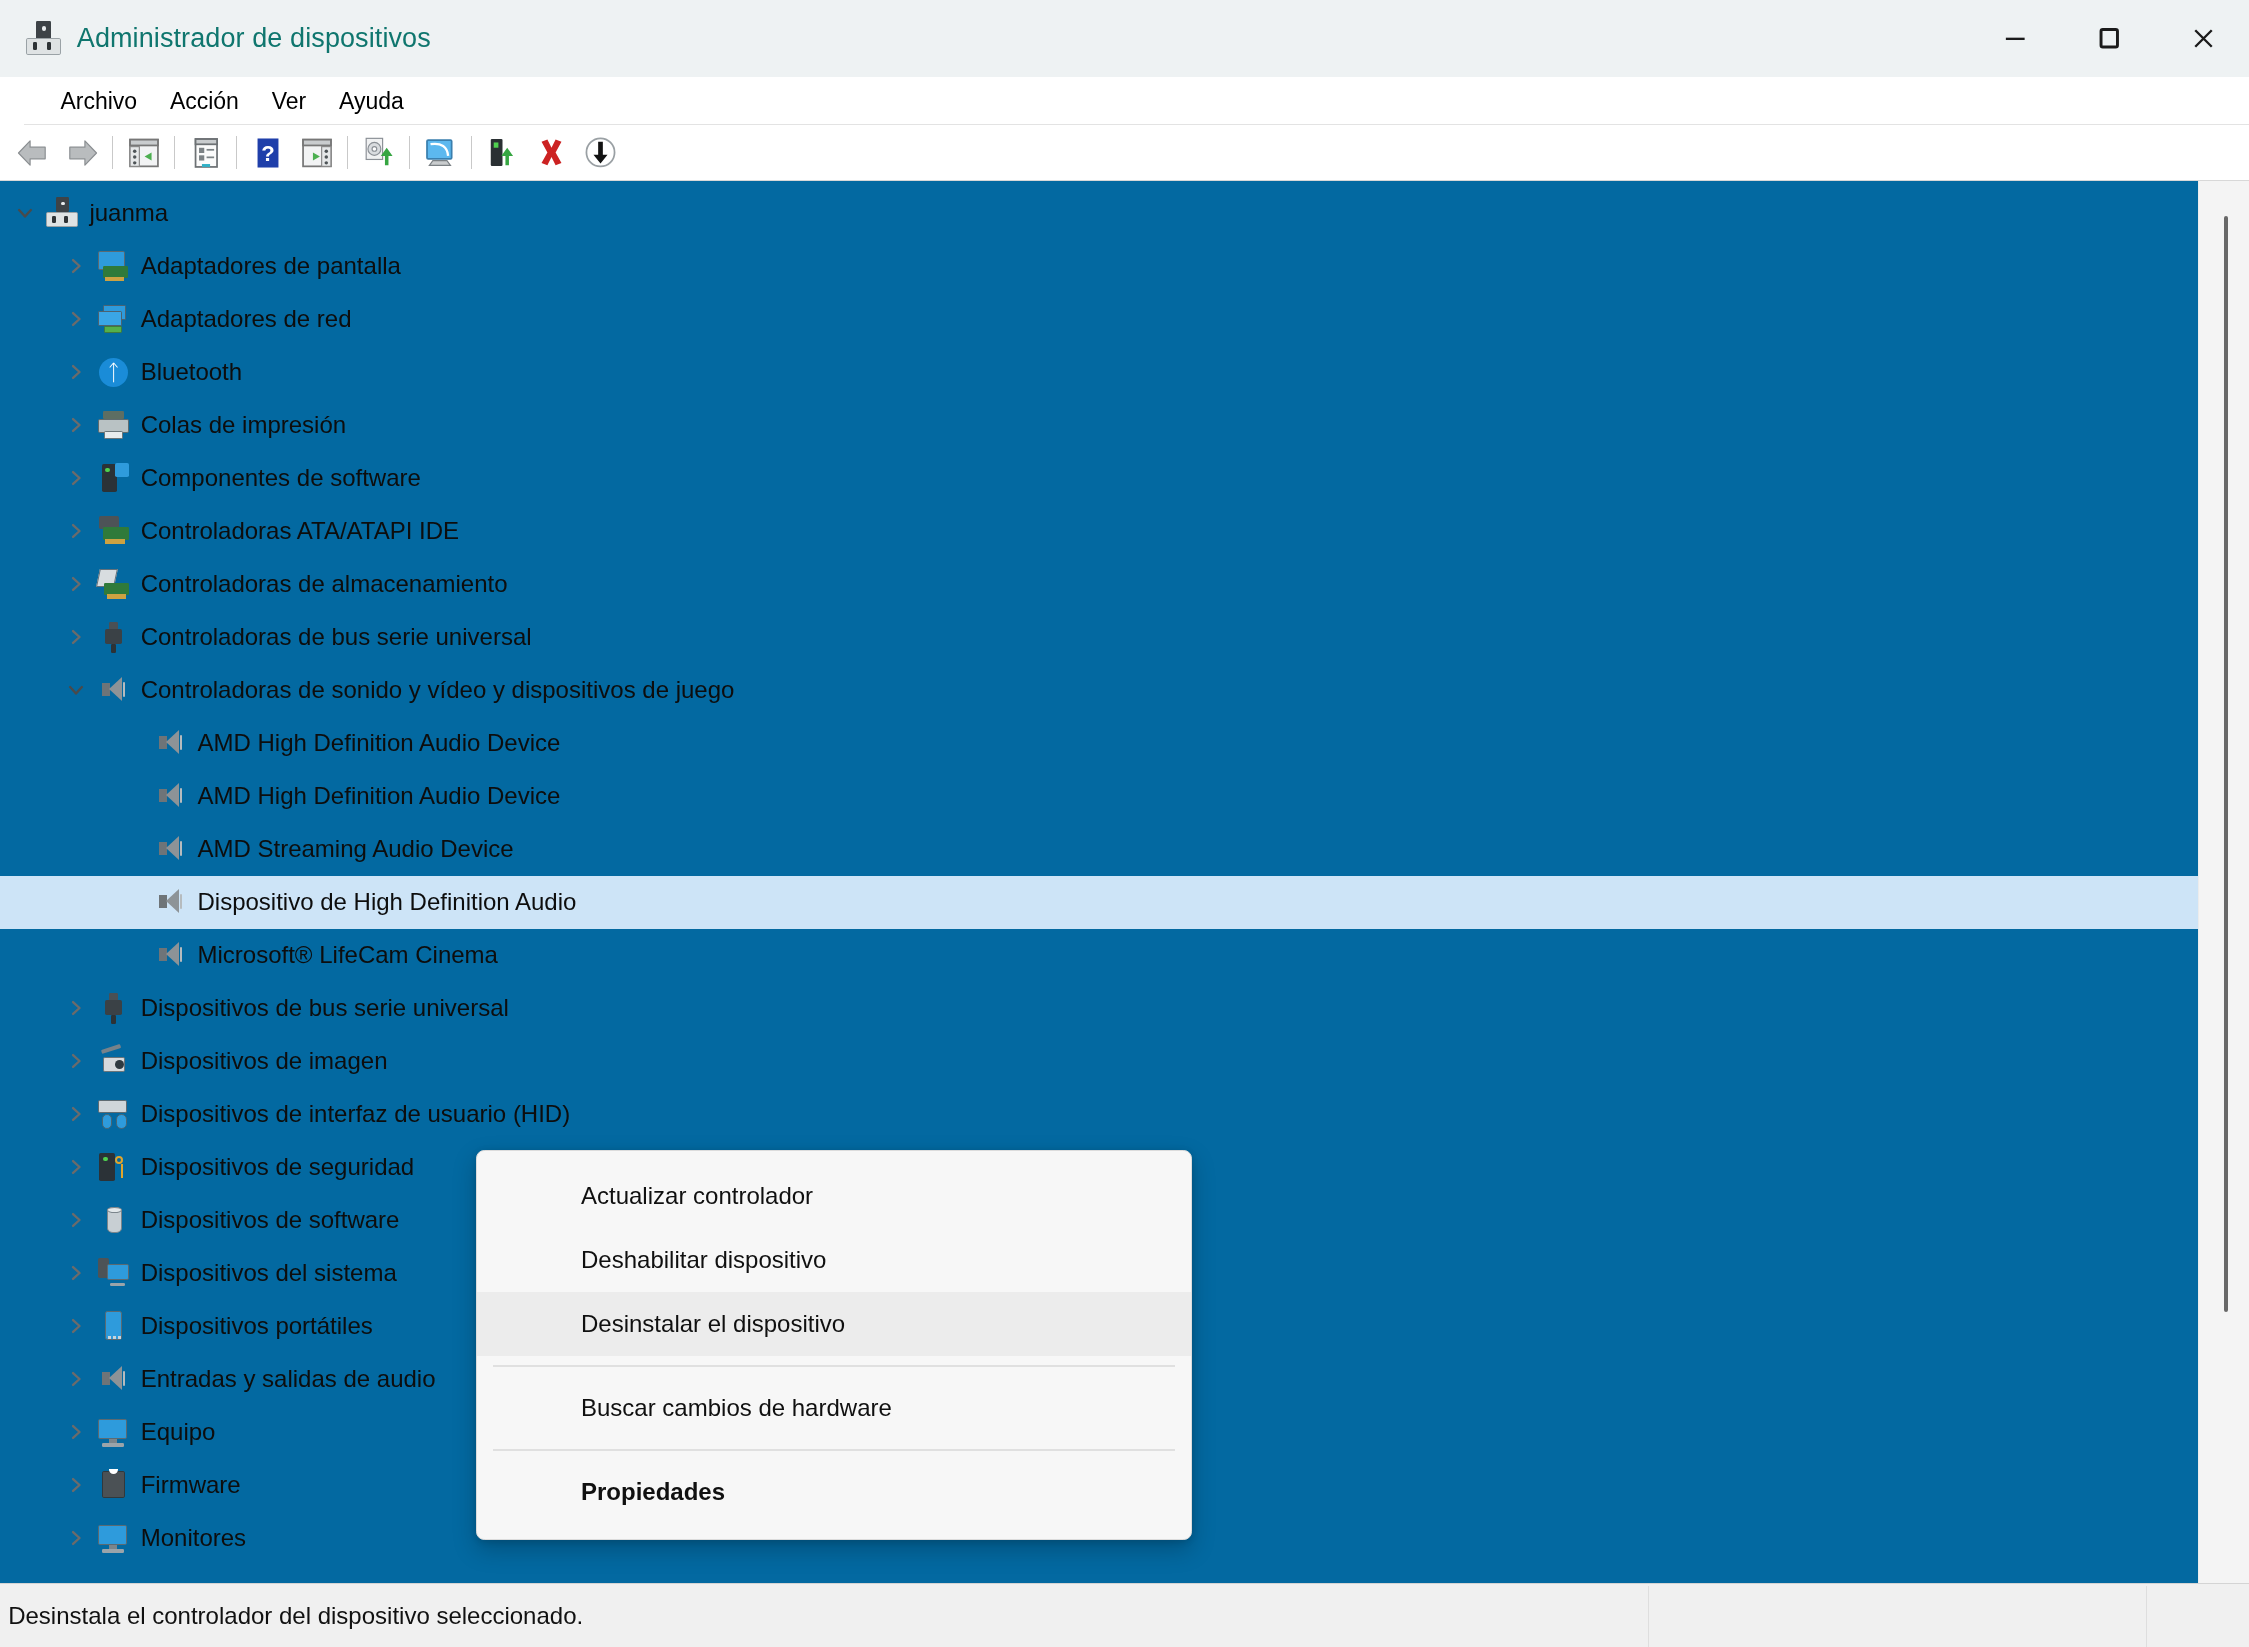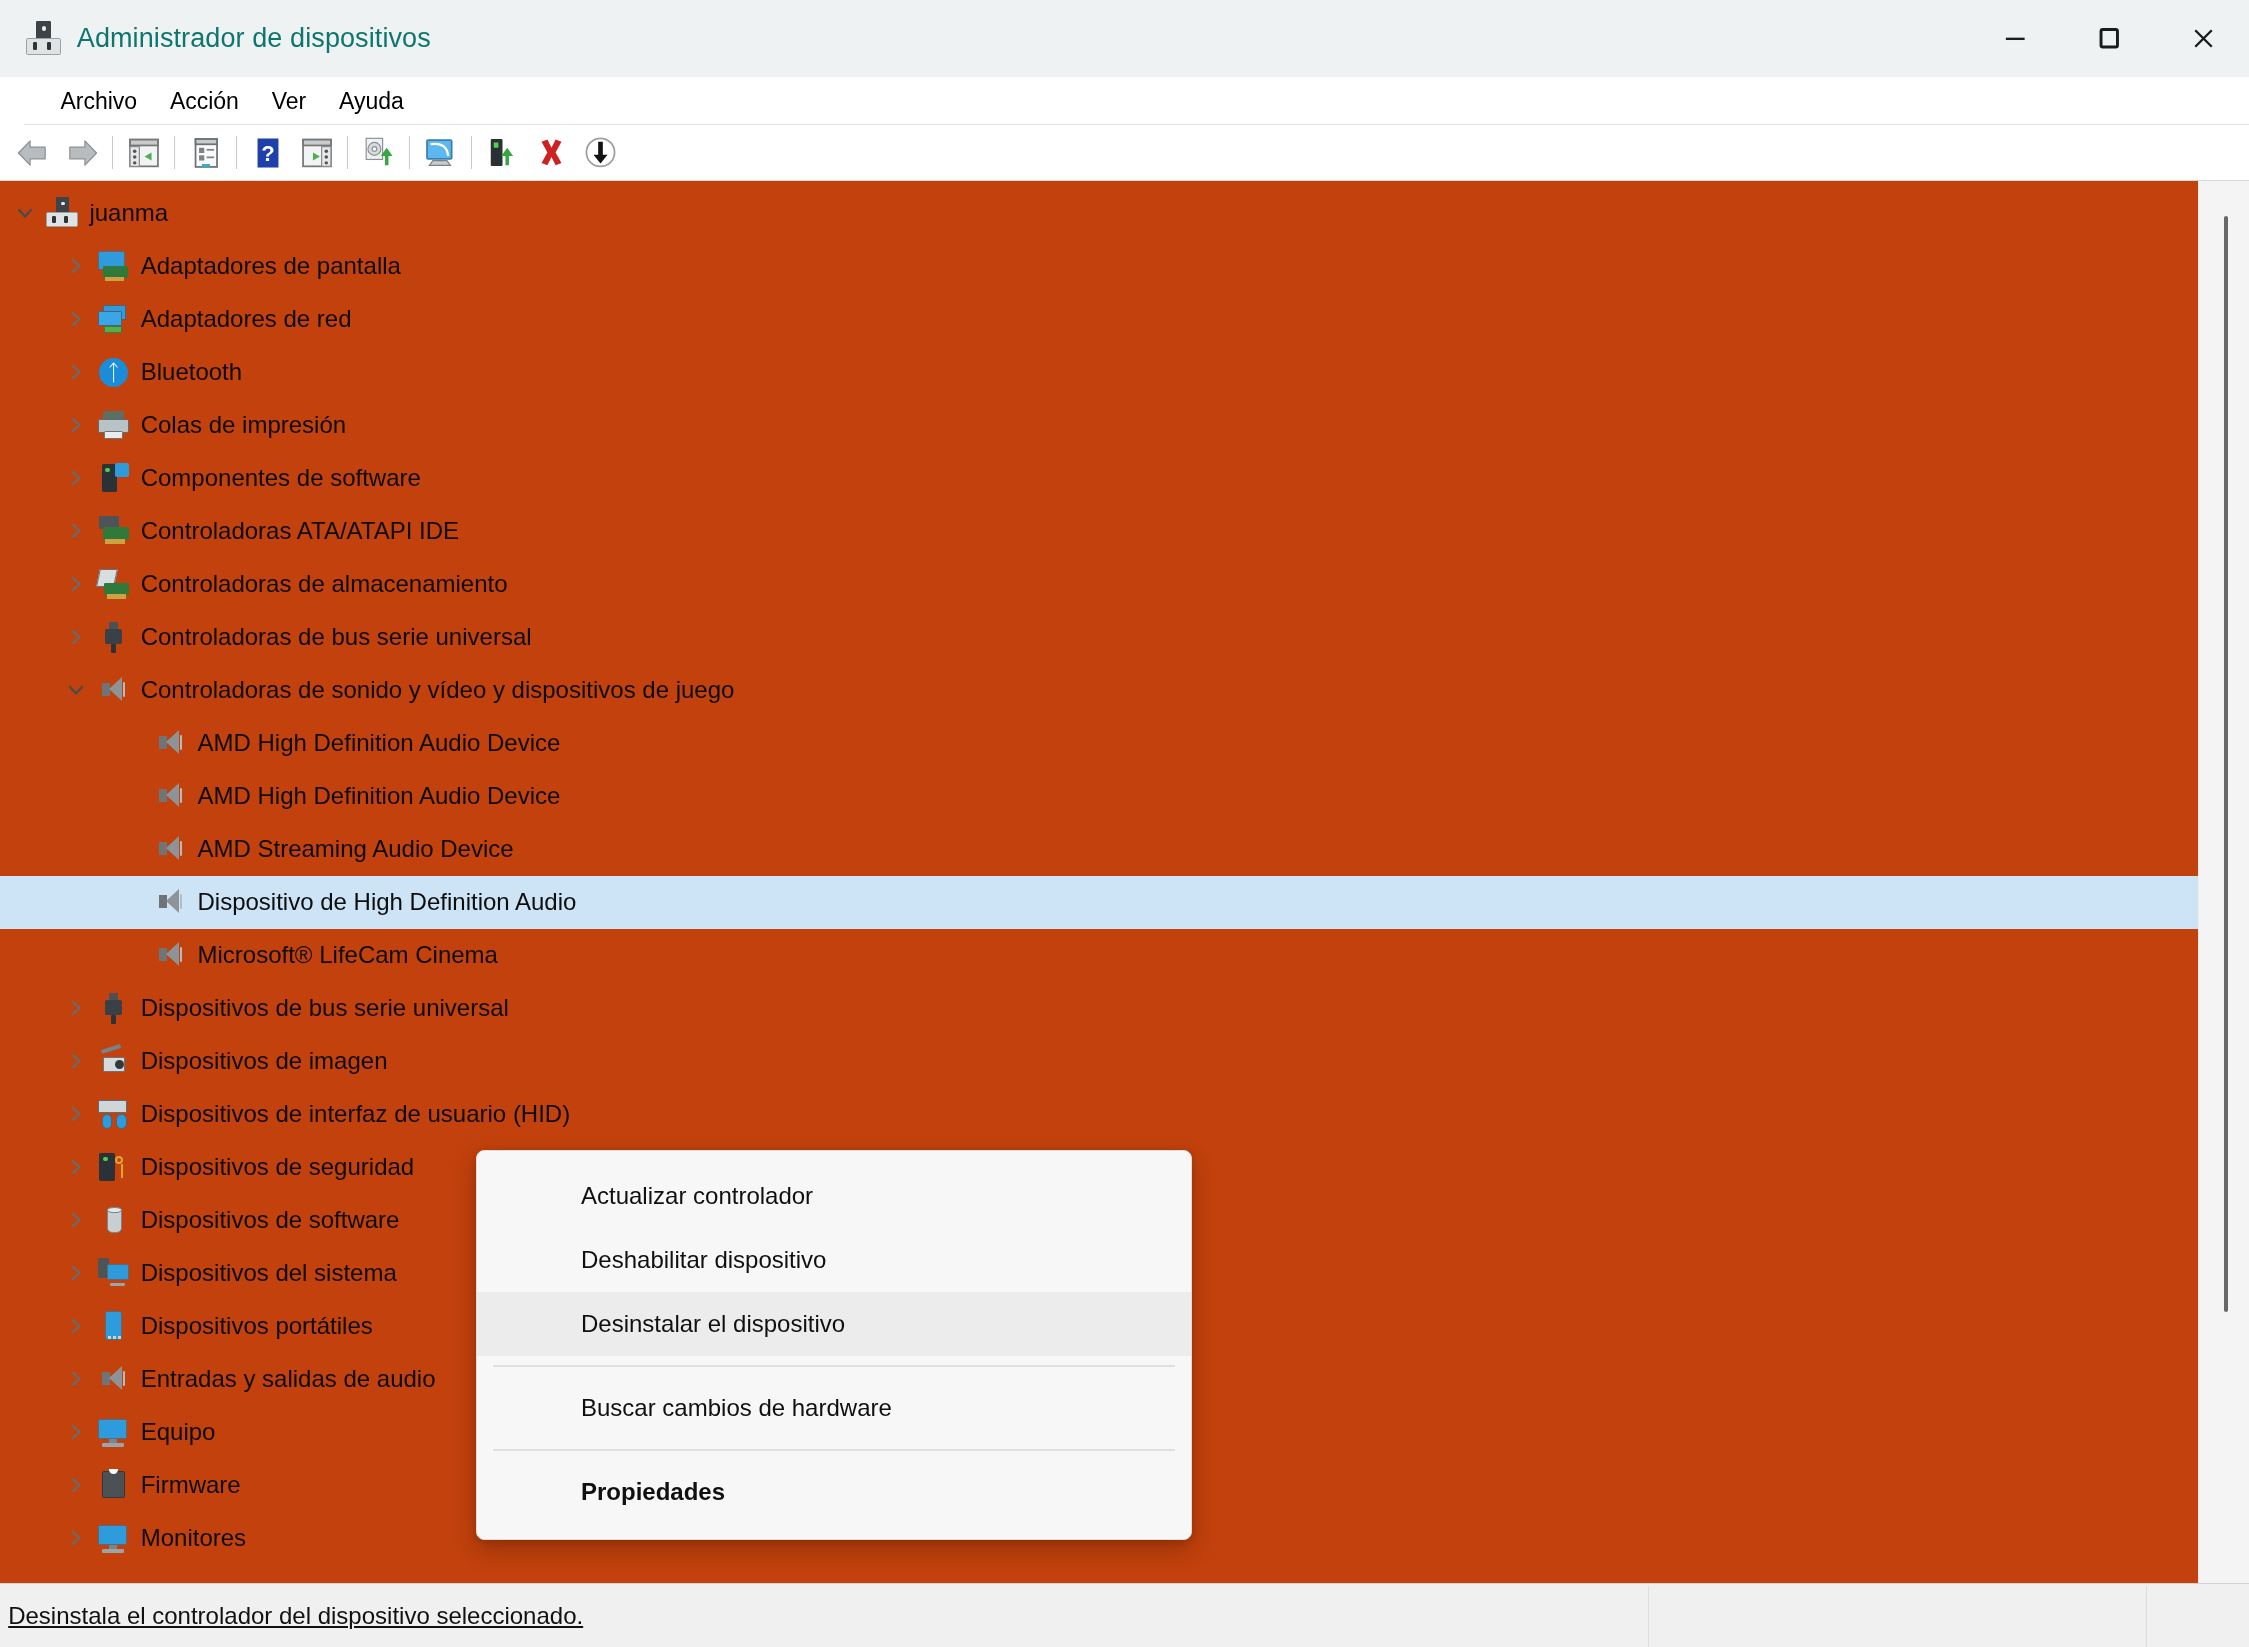--- a/index.html
+++ b/index.html
@@ -100,21 +100,21 @@
     background: #c9c9c9;
     margin: 0 5.9px;
     flex: 0 0 auto;
   }
   .tb-btn svg { display:block; }
 
   
   .content {
     position: relative;
     height: 1402px;
-    background: #c2410c;
+    background: #0369a1;
     overflow: hidden;
   }
   .tree {
     padding-top: 5.9px;
   }
   .row {
     height: 53px;
     display: flex;
     align-items: center;
     position: relative;
@@ -268,21 +268,20 @@
     background: #f0f0f0;
     border-top: 1.2px solid #d4d4d4;
     display: flex;
     align-items: center;
     position: relative;
   }
   .status-text {
     font-size: 24px;
     color: #111111;
     padding-left: 8.2px;
-    text-decoration: underline;
   }
   .status-div {
     position: absolute;
     top: 2.3px; bottom: 0;
     width: 1.2px;
     background: #dedede;
   }
 </style>
 </head>
 <body>

